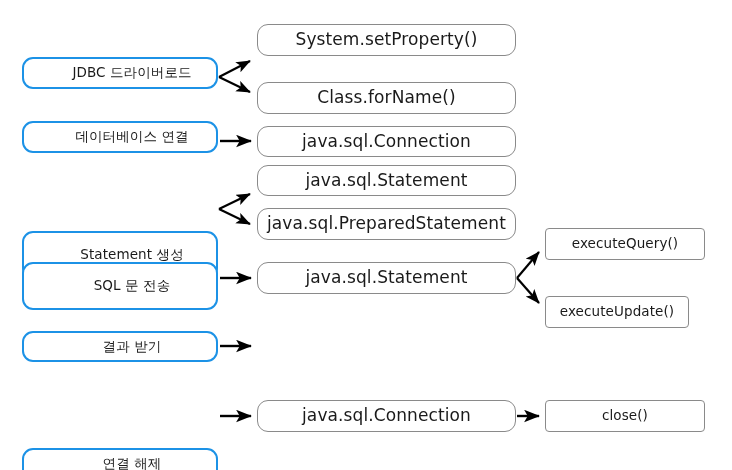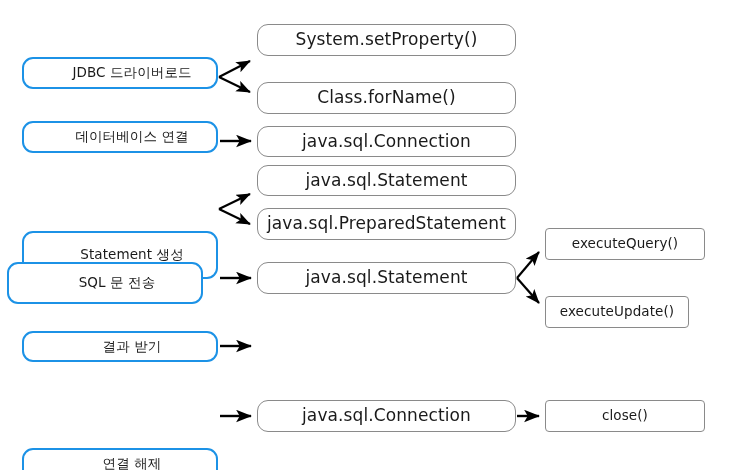--- a/index.html
+++ b/index.html
@@ -102,21 +102,21 @@
   </div>
 
   <div class="node node-stage" style="left:22px; top:121px; width:196px; height:32px;">
     <span>데이터베이스 연결</span>
   </div>
 
   <div class="node node-stage" style="left:22px; top:193px; width:196px; height:48px;margin-top:38px;">
     <span>Statement 생성</span>
   </div>
 
-  <div class="node node-stage" style="left:7px; top:262px; width:196px; height:42px;">
+  <div class="node node-stage" style="left:22px; top:262px; width:196px; height:48px;">
     <span>SQL 문 전송</span>
   </div>
 
   <div class="node node-stage" style="left:22px; top:331px; width:196px; height:31px;">
     <span>결과 받기</span>
   </div>
 
   <div class="node node-stage" style="left:22px; top:400px; width:196px; height:32px;margin-top:48px;">
     <span>연결 해제</span>
   </div>

